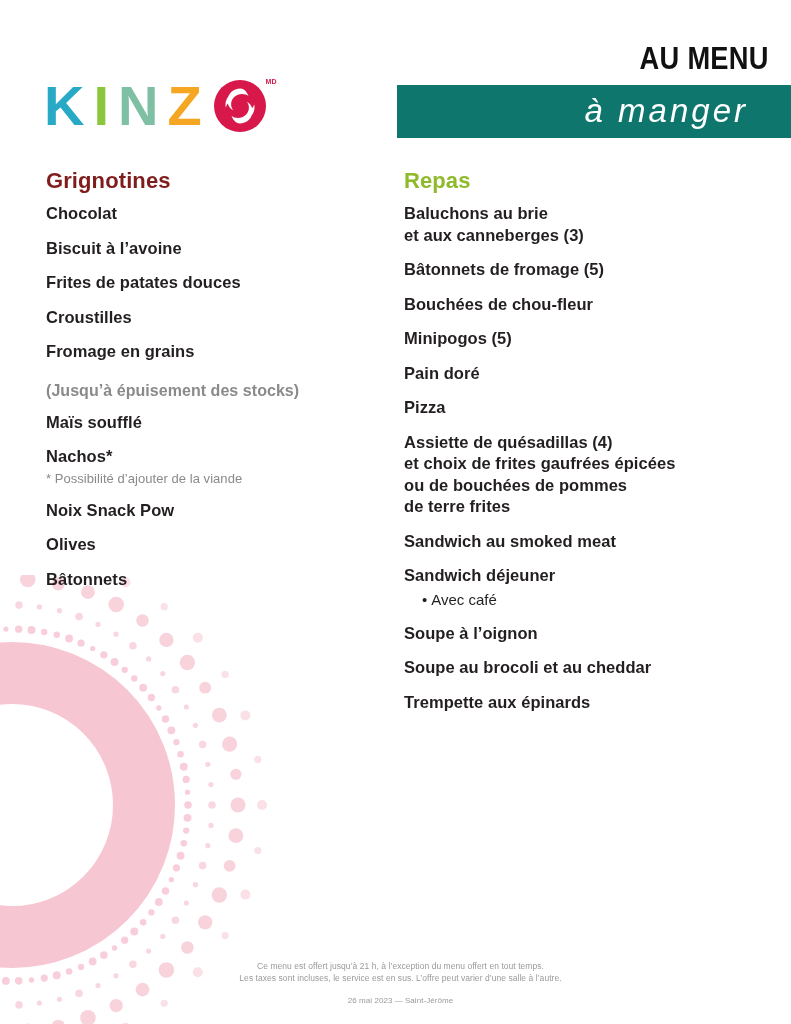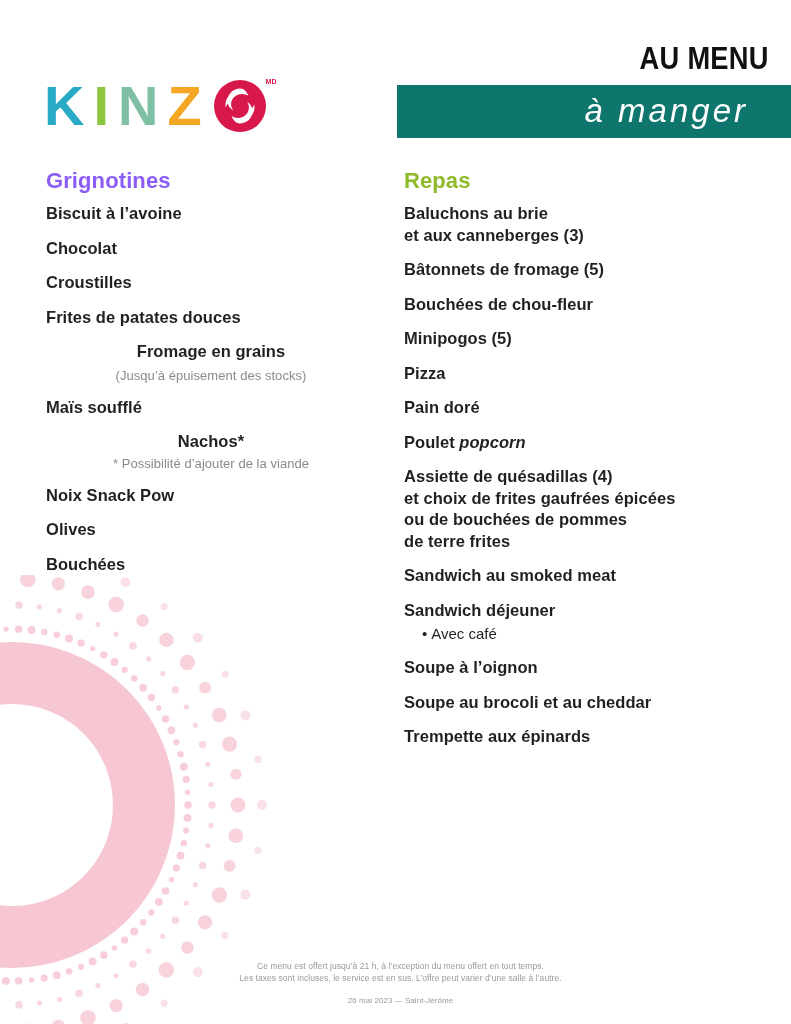--- a/index.html
+++ b/index.html
@@ -153,26 +153,26 @@
     font-weight: bold;
     color: #231f20;
     letter-spacing: 0.05px;
   }
   .item-name em {
     font-style: italic;
     font-weight: bold;
   }
   .note {
     display: block;
-    font-size: 13px;
+    font-size: 16px;
     line-height: 17px;
     color: #8a8a8a;
-    font-weight: normal;
+    font-weight: bold;
     letter-spacing: 0.05px;
-    margin-top: 4px;
+    margin-top: 19px;
   }
   .footnote {
     display: block;
     font-size: 13px;
     line-height: 17px;
     color: #8a8a8a;
     font-weight: normal;
     letter-spacing: 0.05px;
     margin-top: 2px;
   }
@@ -186,21 +186,21 @@
     line-height: 21px;
     font-weight: normal;
     color: #231f20;
     margin: 0;
   }
   ul.sub-list li .bullet {
     margin-right: 4px;
   }
 
   
-  li.has-note { margin-bottom: 11px; text-align: center; }
+  li.has-note { margin-bottom: 11px; }
 
   
   .footer {
     position: absolute;
     left: 5px;
     top: 960px;
     width: 791px;
     text-align: center;
     z-index: 4;
   }
@@ -373,80 +373,77 @@
   <div class="au-menu">AU MENU</div>
 
   <div class="band" style="background: #0f766e;">
     <div class="band-text">à manger</div>
   </div>
 </div>
 
 <div class="columns">
 
   <div class="col col-left">
-    <h2 class="section-title" style="color: #8b5cf6;">Grignotines</h2>
+    <h2 class="section-title" style="color: #7f1d1d;">Grignotines</h2>
     <ul class="menu-list" id="list-0">
         <li>
+          <div class="item-name">Chocolat</div>
+        </li>
+        <li>
           <div class="item-name">Biscuit à l’avoine</div>
         </li>
         <li>
-          <div class="item-name">Chocolat</div>
+          <div class="item-name">Frites de patates douces</div>
         </li>
         <li>
           <div class="item-name">Croustilles</div>
-        </li>
-        <li>
-          <div class="item-name">Frites de patates douces</div>
         </li>
         <li class="has-note">
           <div class="item-name">Fromage en grains</div>
           <span class="note" style="color: rgb(138, 138, 138);">(Jusqu’à épuisement des stocks)</span>
         </li>
         <li>
           <div class="item-name">Maïs soufflé</div>
         </li>
         <li class="has-note">
           <div class="item-name">Nachos*</div>
           <span class="footnote" style="color: rgb(138, 138, 138);">* Possibilité d’ajouter de la viande</span>
         </li>
         <li>
           <div class="item-name">Noix Snack Pow</div>
         </li>
         <li>
           <div class="item-name">Olives</div>
         </li>
         <li>
-          <div class="item-name">Bouchées</div>
+          <div class="item-name">Bâtonnets</div>
         </li>
       </ul>
   </div>
 
   <div class="col col-right">
     <h2 class="section-title" style="color: rgb(143, 186, 42);">Repas</h2>
     <ul class="menu-list" id="list-1">
         <li>
           <div class="item-name">Baluchons au brie<br>et aux canneberges (3)</div>
         </li>
         <li>
           <div class="item-name">Bâtonnets de fromage (5)</div>
         </li>
         <li>
           <div class="item-name">Bouchées de chou-fleur</div>
         </li>
         <li>
           <div class="item-name">Minipogos (5)</div>
         </li>
         <li>
+          <div class="item-name">Pain doré</div>
+        </li>
+        <li>
           <div class="item-name">Pizza</div>
-        </li>
-        <li>
-          <div class="item-name">Pain doré</div>
-        </li>
-        <li>
-          <div class="item-name">Poulet <em>popcorn</em></div>
         </li>
         <li>
           <div class="item-name">Assiette de quésadillas (4)<br>et choix de frites gaufrées épicées<br>ou de bouchées de pommes<br>de terre frites</div>
         </li>
         <li>
           <div class="item-name">Sandwich au smoked meat</div>
         </li>
         <li>
           <div class="item-name">Sandwich déjeuner</div>
           <ul class="sub-list">

